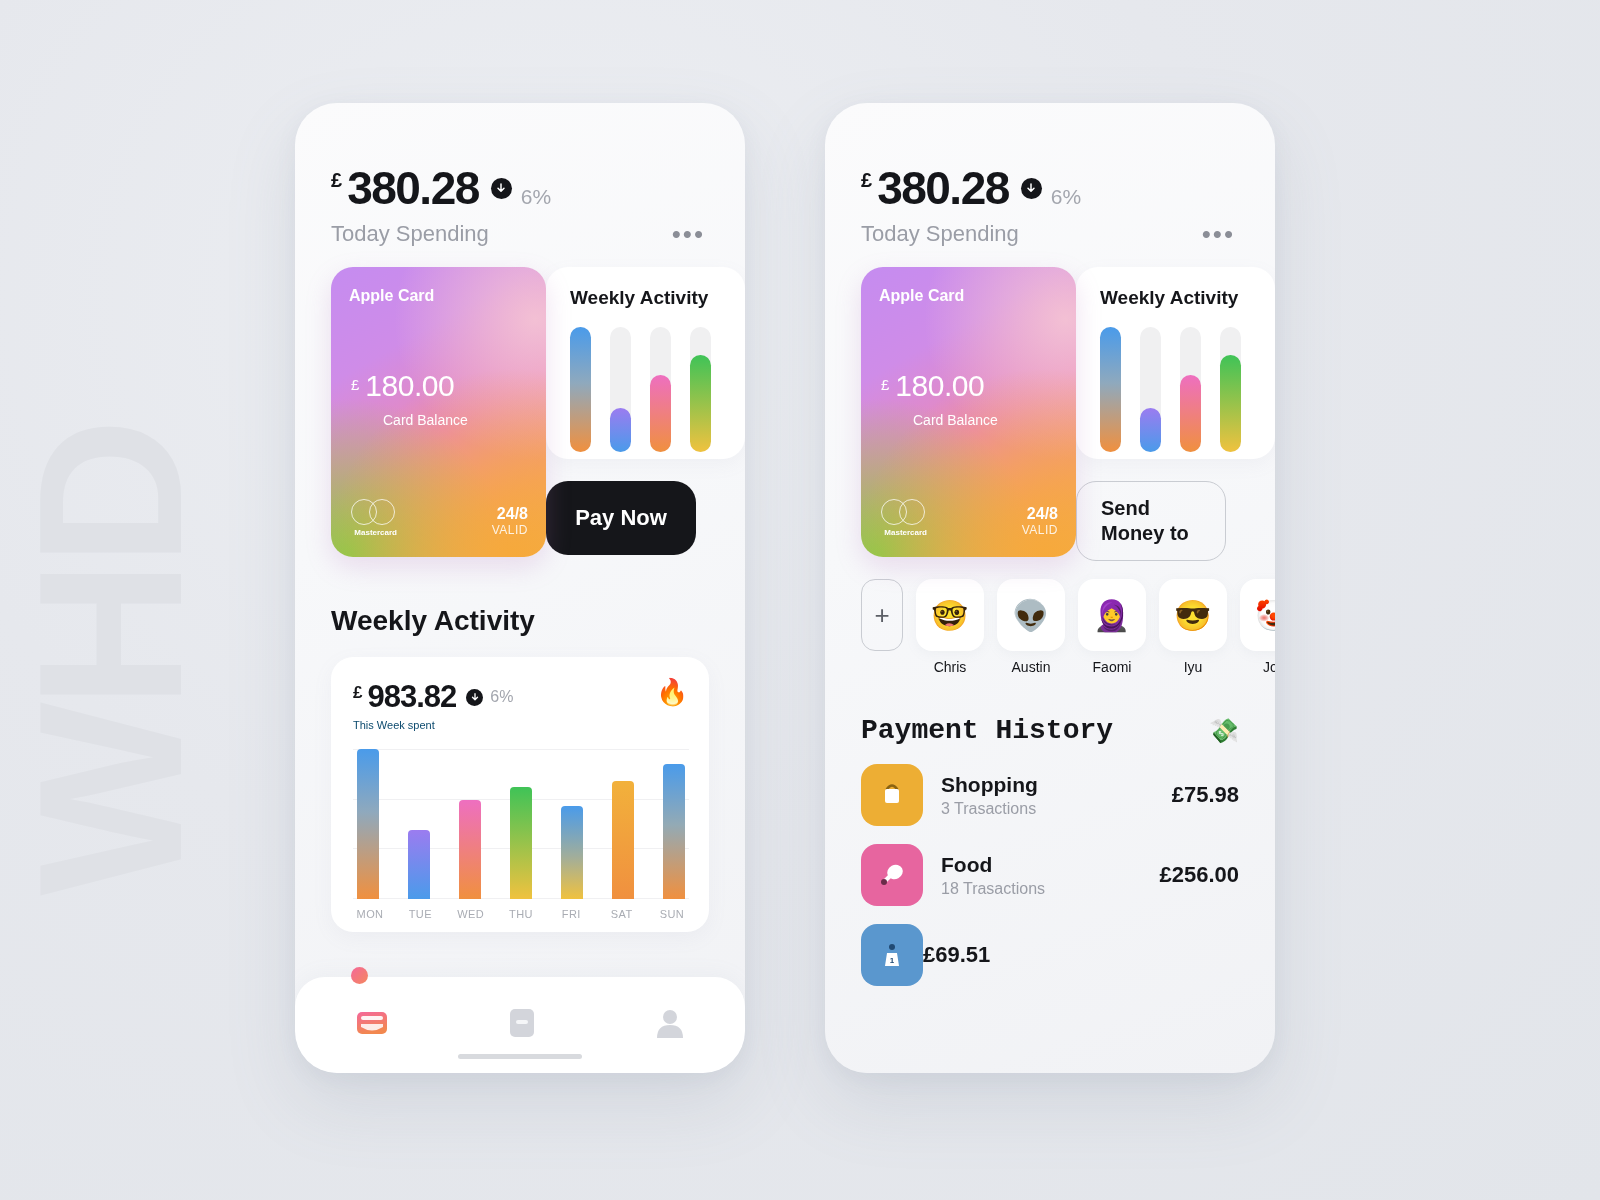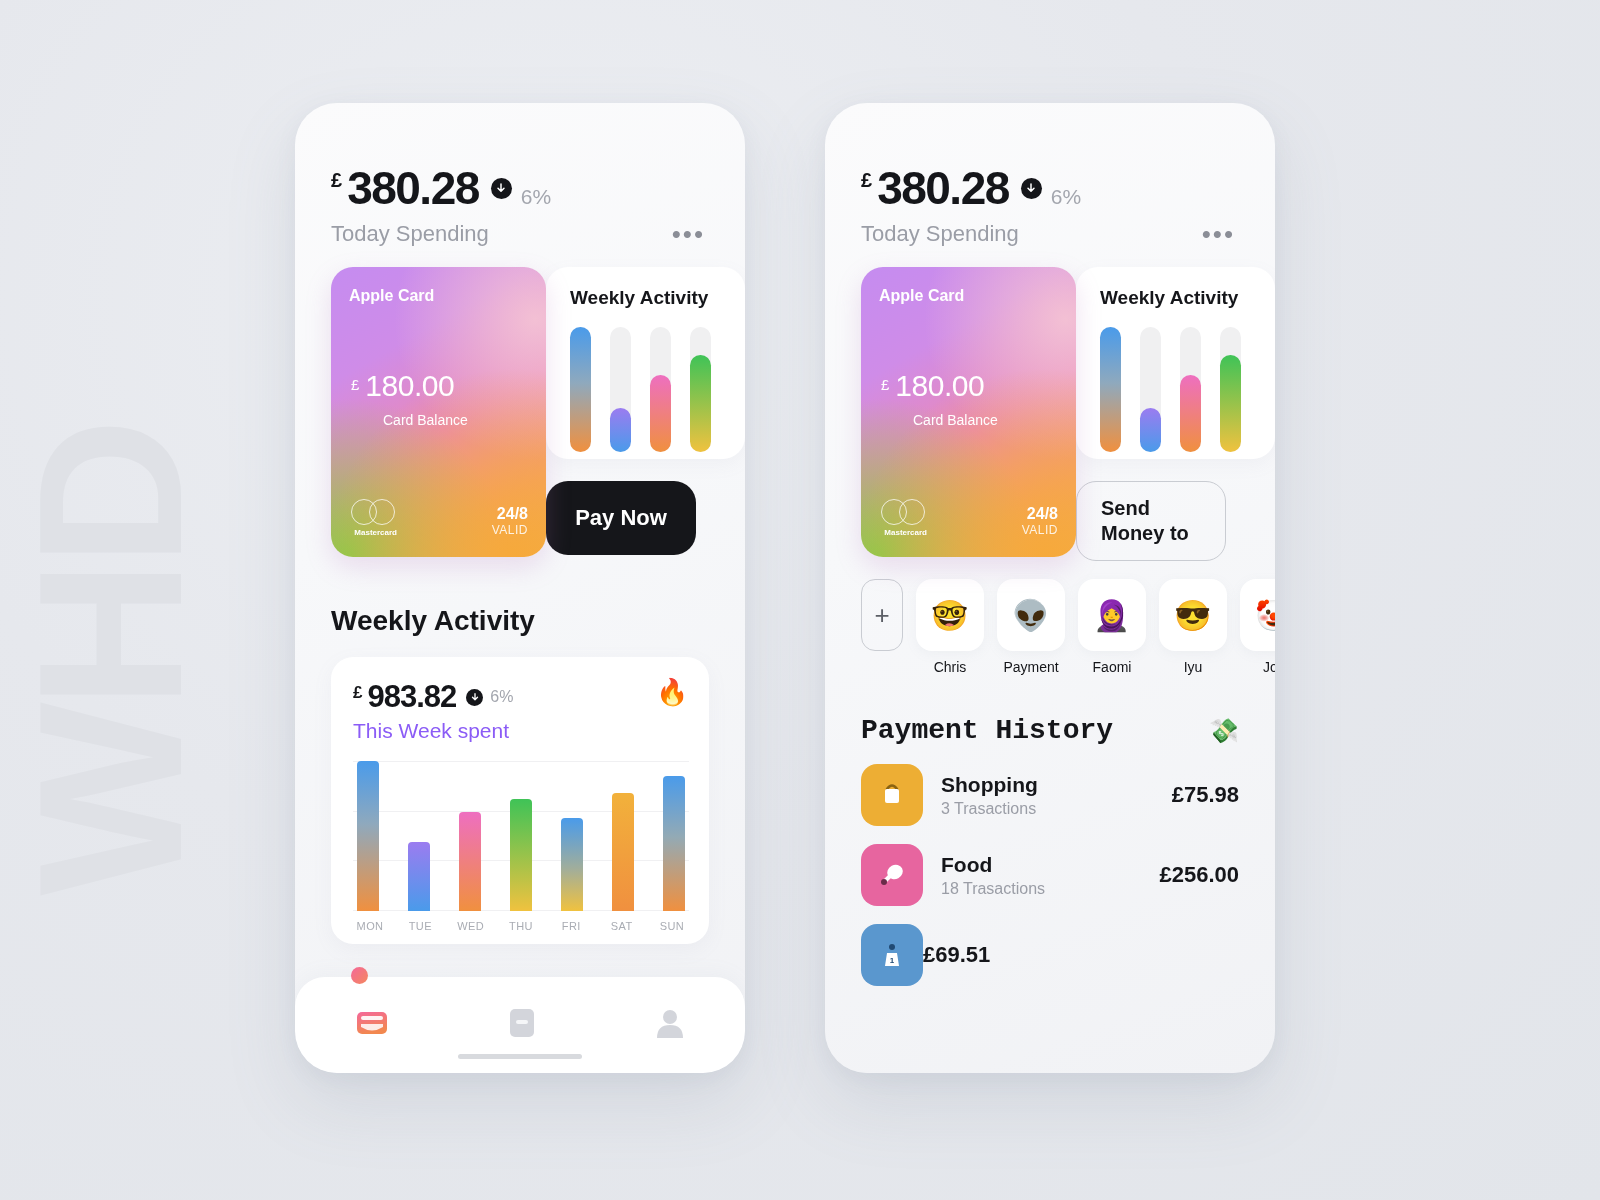--- a/index.html
+++ b/index.html
@@ -120,21 +120,21 @@
     margin:20px 36px 0 36px; background:#fff; border-radius:22px;
     padding:22px 20px 12px 22px; box-shadow:0 6px 20px rgba(140,148,170,.07);
   }
   .cc-head { display:flex; justify-content:space-between; align-items:flex-start; }
   .wk-amt-row { display:flex; align-items:center; }
   .wk-cur { font-size:17px; font-weight:700; color:#15161a; align-self:flex-start; margin-top:4px;}
   .wk-amt { font-size:31px; font-weight:700; color:#15161a; margin-left:5px; letter-spacing:-1px; }
   .wk-badge { width:17px;height:17px;border-radius:50%;background:#15161a;display:inline-flex;align-items:center;justify-content:center;margin-left:10px;}
   .wk-badge svg{width:10px;height:10px;}
   .wk-pct { font-size:16px; color:#a3a6ae; margin-left:7px; }
-  .wk-sub { font-size:21px; color:#8b5cf6; margin-top:4px; }
+  .wk-sub { font-size:11px; color:#0c4a6e; margin-top:4px; }
   .fire { font-size:26px; line-height:1; }
 
   .plot { position:relative; height:150px; margin-top:18px; }
   .grid-line { position:absolute; left:0; right:0; height:1px; background:#f0f0f2; }
   .bars { position:absolute; inset:0; display:flex; align-items:flex-end; justify-content:space-between; padding:0 4px; }
   .bar { width:22px; border-radius:4px 4px 0 0; }
   .xlabels { display:flex; justify-content:space-between; padding:9px 0 0 0; }
   .xlabels span { font-size:11px; color:#a9acb3; letter-spacing:.4px; width:34px; text-align:center; }
 
   
@@ -395,21 +395,21 @@
     </div>
 
     <div class="contacts">
       <div class="add-contact">+</div>
       <div class="contact">
         <div class="contact-av">🤓</div>
         <div class="contact-nm">Chris</div>
       </div>
       <div class="contact">
         <div class="contact-av">👽</div>
-        <div class="contact-nm">Payment</div>
+        <div class="contact-nm">Austin</div>
       </div>
       <div class="contact">
         <div class="contact-av">🧕</div>
         <div class="contact-nm">Faomi</div>
       </div>
       <div class="contact">
         <div class="contact-av">😎</div>
         <div class="contact-nm">Iyu</div>
       </div>
       <div class="contact">

